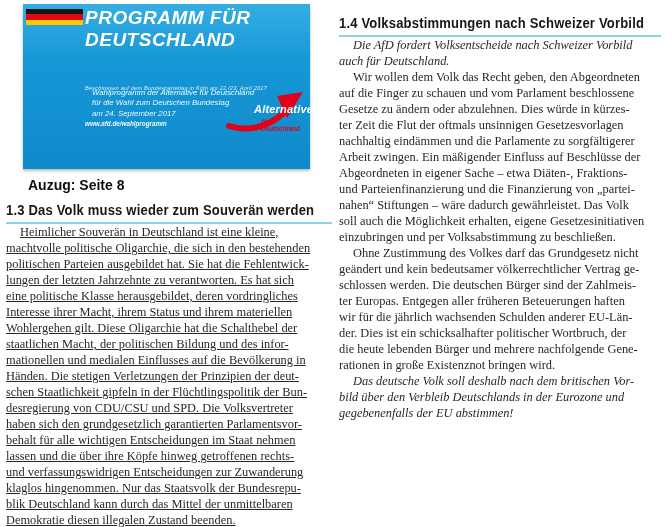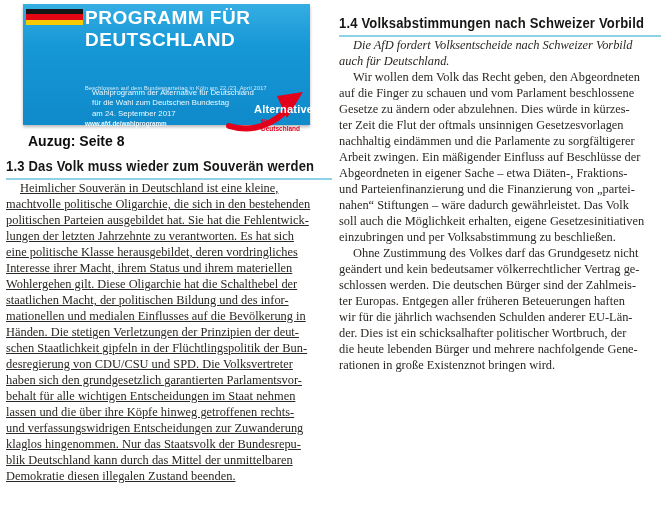--- a/index.html
+++ b/index.html
@@ -3,23 +3,23 @@
 <meta charset="utf-8">
 <style>
   html,body{margin:0;padding:0;background:#fff;}
   .page{position:relative;width:672px;height:527px;background:#fff;overflow:hidden;
         font-family:"Liberation Serif",serif;}
   .col{position:absolute;top:0;}
   .col-left{left:6px;width:326px;}
   .col-right{left:339px;width:322px;}
 
   
-  .banner{position:relative;margin:4px 0 0 17px;width:287px;height:121px;
+  .banner{position:relative;margin:4px 0 0 17px;width:287px;height:165px;
           background:linear-gradient(180deg,var(--banner-blue-top) 0%,var(--banner-blue-mid) 35%,var(--banner-blue-bottom) 100%);
-          box-shadow:0 2px 3px rgba(0,0,0,.28);font-family:"Liberation Sans",sans-serif;}
+          box-shadow:0 2px 3px rgba(0,0,0,.28);font-family:"Liberation Sans",sans-serif;font-style:italic;}
   .flag{position:absolute;left:3px;top:5px;width:57px;height:16px;
         background:linear-gradient(to bottom,var(--flag-black) 0 33.4%,var(--flag-red) 33.4% 66.7%,var(--flag-gold) 66.7% 100%);}
   .cover-title{position:absolute;left:62px;top:3px;color:#fff;font-weight:bold;
                font-size:19px;line-height:22px;letter-spacing:.5px;white-space:pre-line;}
   .cover-subtitle{position:absolute;left:69px;top:44px;color:#eef8fd;
                   font-size:7.8px;line-height:10.3px;white-space:pre-line;margin-top:40px;}
   .cover-note{position:absolute;left:62px;top:81px;color:#d8eefa;font-size:5.6px;letter-spacing:.2px;}
   .cover-url{position:absolute;left:62px;top:116px;color:#eef8fd;font-size:6.3px;font-weight:bold;}
   .logo{position:absolute;left:200px;top:88px;width:85px;height:42px;}
   .logo svg{position:absolute;left:0;top:0;}
@@ -115,15 +115,18 @@
 
     <p class="body mt20">Ohne Zustimmung des Volkes darf das Grundgesetz nicht
 geändert und kein bedeutsamer völkerrechtlicher Vertrag ge-
 schlossen werden. Die deutschen Bürger sind der Zahlmeis-
 ter Europas. Entgegen aller früheren Beteuerungen haften
 wir für die jährlich wachsenden Schulden anderer EU-Län-
 der. Dies ist ein schicksalhafter politischer Wortbruch, der
 die heute lebenden Bürger und mehrere nachfolgende Gene-
 rationen in große Existenznot bringen wird.</p>
 
+    <p class="body italic mt20">Das deutsche Volk soll deshalb nach dem britischen Vor-
+bild über den Verbleib Deutschlands in der Eurozone und
+gegebenenfalls der EU abstimmen!</p>
   </div>
 
 </div>
 
 </body></html>

